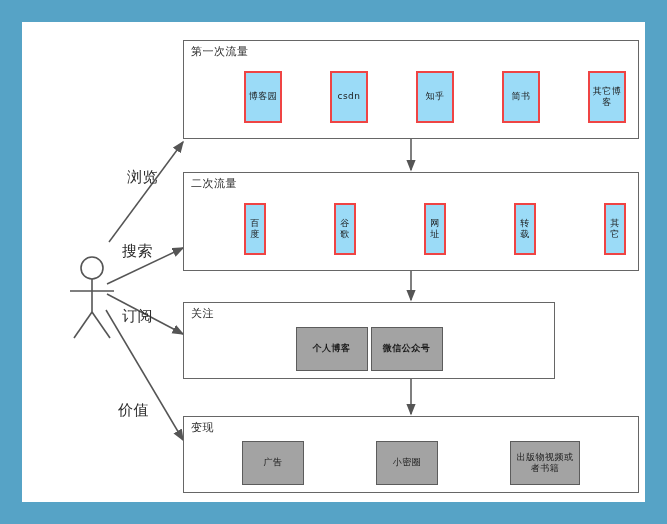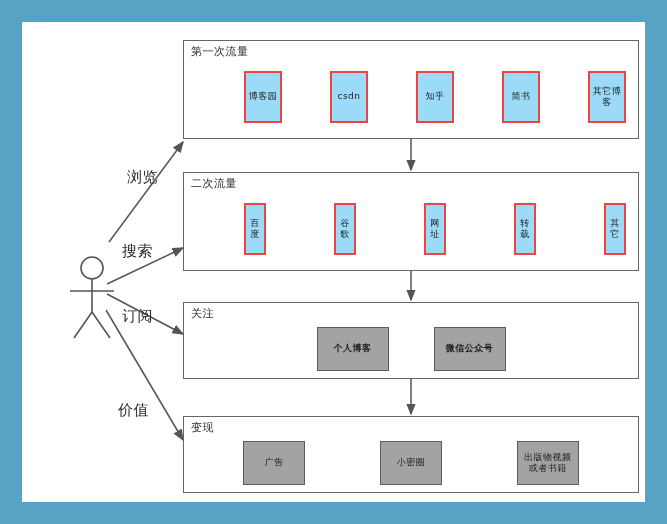--- a/index.html
+++ b/index.html
@@ -162,31 +162,31 @@
       <div class="group-title">二次流量</div>
       <div class="group-items" style="top:25px; height:62px; padding:0 12px;gap:20px;">
         <div class="node blue" style="width:70px; height:52px;">百度</div>
         <div class="node blue" style="width:70px; height:52px;">谷歌</div>
         <div class="node blue" style="width:70px; height:52px;">网址</div>
         <div class="node blue" style="width:70px; height:52px;">转载</div>
         <div class="node blue" style="width:70px; height:52px;">其它</div>
       </div>
     </div>
 
-    <div class="group" style="left:161px; top:280px; width:456px; height:77px;">
+    <div class="group" style="left:161px; top:280px; width:372px; height:77px;">
       <div class="group-title">关注</div>
       <div class="group-items" style="top:22px; height:48px; padding:0 110px;font-weight:bold;">
         <div class="node gray" style="width:72px; height:44px;">个人博客</div>
         <div class="node gray" style="width:72px; height:44px;">微信公众号</div>
       </div>
     </div>
 
     <div class="group" style="left:161px; top:394px; width:456px; height:77px;">
       <div class="group-title">变现</div>
       <div class="group-items" style="top:22px; height:48px; padding:0 22px;">
         <div class="node gray" style="width:62px; height:44px;">广告</div>
         <div class="node gray" style="width:62px; height:44px;">小密圈</div>
-        <div class="node gray" style="width:62px; height:44px; padding:12px 4px;">出版物视频或者书籍</div>
+        <div class="node gray" style="width:70px; height:44px; padding:12px 4px;">出版物视频或者书籍</div>
       </div>
     </div>
 
   </div>
 </div>
 
 </body></html>

